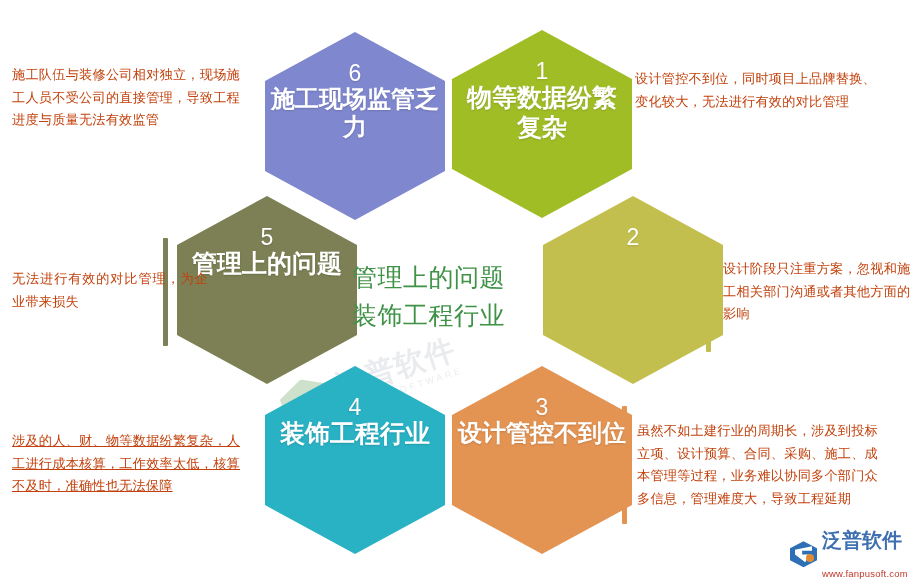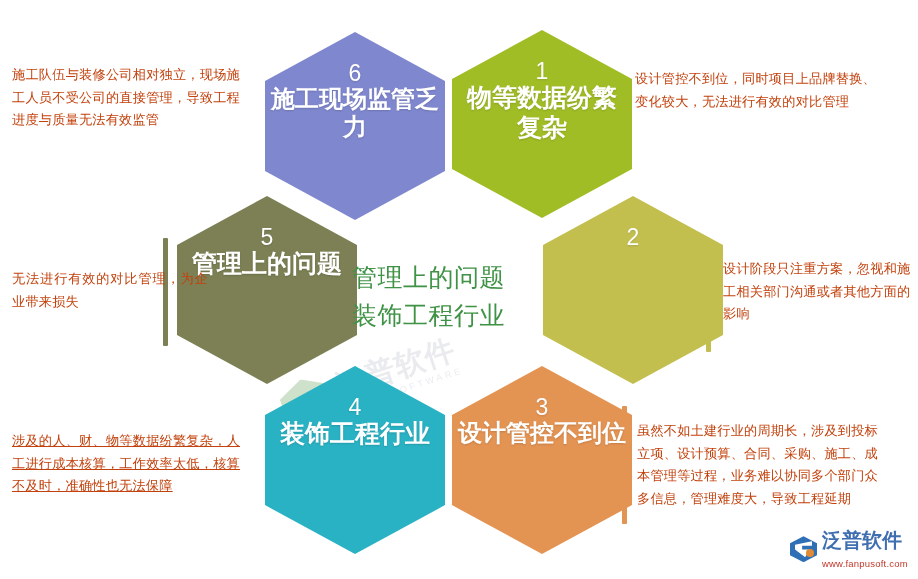--- a/index.html
+++ b/index.html
@@ -124,21 +124,21 @@
   .logo-mark .lc{
     position:absolute;left:5px;top:5px;width:17px;height:16px;
     background:#ffffff;
     clip-path:polygon(100% 0%,100% 28%,42% 28%,42% 52%,86% 52%,60% 100%,0% 52%,0% 22%);
   }
   .logo-mark .ld{
     position:absolute;right:3px;bottom:5px;width:8px;height:8px;border-radius:50%;background:#e08b33;
   }
   .logo-txt{display:flex;flex-direction:column;line-height:1;}
   .logo-cn{font-size:20px;font-weight:bold;color:#3f6fb0;letter-spacing:0px;}
-  .logo-en{font-size:9.5px;color:#c0392b;letter-spacing:.2px;margin-top:9px;}
+  .logo-en{font-size:9.5px;color:#c0392b;letter-spacing:.2px;margin-top:19px;}
 </style>
 </head>
 <body>
 
 <div id="stage">
 
   <div class="watermark">
     <div class="wm-mark">
       <div class="h1"></div>
         <div class="h2"></div>

